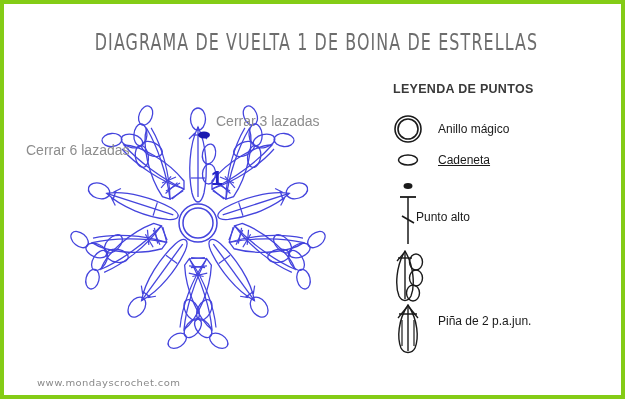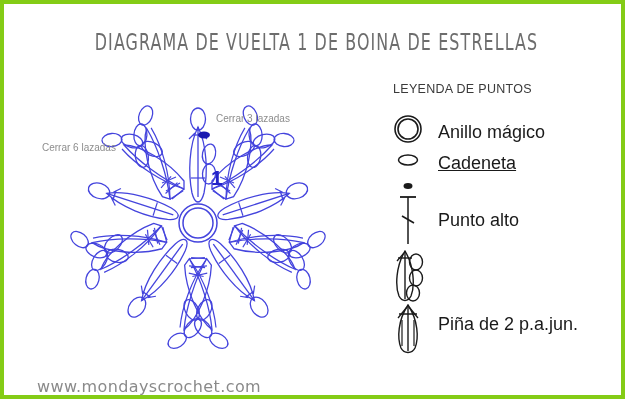--- a/index.html
+++ b/index.html
@@ -33,54 +33,55 @@
     transform: scaleY(1.22) scaleX(0.93);
     transform-origin: center top;
     white-space: nowrap;
   }
   
   #footer {
     position: absolute;
     left: 33px;
     top: 373px;
     font-family: "DejaVu Sans", sans-serif;
-    font-size: 16px;
+    font-size: 10px;
     color: #8a8a8a;
     letter-spacing: 0.4px;
     transform: scaleY(0.95);
   }
   
   .diag-label {
     position: absolute;
     font-family: "Liberation Sans", sans-serif;
-    font-size: 10px;
+    font-size: 14px;
     color: #8d8d8d;
     white-space: nowrap;
   }
-  #label-left  { left: 22px;  top: 138px; margin-left: 16px; }
+  #label-left  { left: 22px;  top: 138px; }
   #label-right { left: 212px; top: 109px; }
   
   #legend {
     position: absolute;
     left: 389px;
     top: 78px;
     width: 230px;
   }
   #legend-title {
     font-family: "Liberation Sans", sans-serif;
     font-size: 12.5px;
     color: #3a3a3a;
     letter-spacing: 0.3px;
     margin-bottom: 6px;
+    font-weight: bold;
   }
   .legend-text {
     position: absolute;
     left: 45px;
     font-family: "Liberation Sans", sans-serif;
-    font-size: 18px;
+    font-size: 12px;
     color: #1a1a1a;
     white-space: nowrap;
   }
   #diagram-svg, #legend-svg {
     position: absolute;
     left: 0;
     top: 0;
   }
 </style>
 </head>
@@ -220,17 +221,17 @@
       <line x1="395" y1="310" x2="413" y2="310" stroke="#1a1a1a" stroke-width="1.5"></line>
       <line x1="394" y1="314" x2="403" y2="303" stroke="#1a1a1a" stroke-width="1.3"></line>
       <line x1="414" y1="314" x2="405" y2="303" stroke="#1a1a1a" stroke-width="1.3"></line>
       <line x1="398" y1="316" x2="398" y2="342" stroke="#1a1a1a" stroke-width="1.2"></line>
       <line x1="410" y1="316" x2="410" y2="342" stroke="#1a1a1a" stroke-width="1.2"></line>
     </g>
   </svg>
 
   <div class="legend-text" style="top: 118px; left: 434px; position: absolute;">Anillo mágico</div>
   <div class="legend-text" style="top: 149px; left: 434px; position: absolute; text-decoration: underline;">Cadeneta</div>
-  <div class="legend-text" style="top: 206px; left: 434px; position: absolute;">Punto alto</div>
+  <div class="legend-text" style="top: 206px; left: 412px; position: absolute;">Punto alto</div>
   <div class="legend-text" style="top: 310px; left: 434px; position: absolute;">Piña de 2 p.a.jun.</div>
 
   <div id="footer">www.mondayscrochet.com</div>
 </div>
 
 </body></html>

